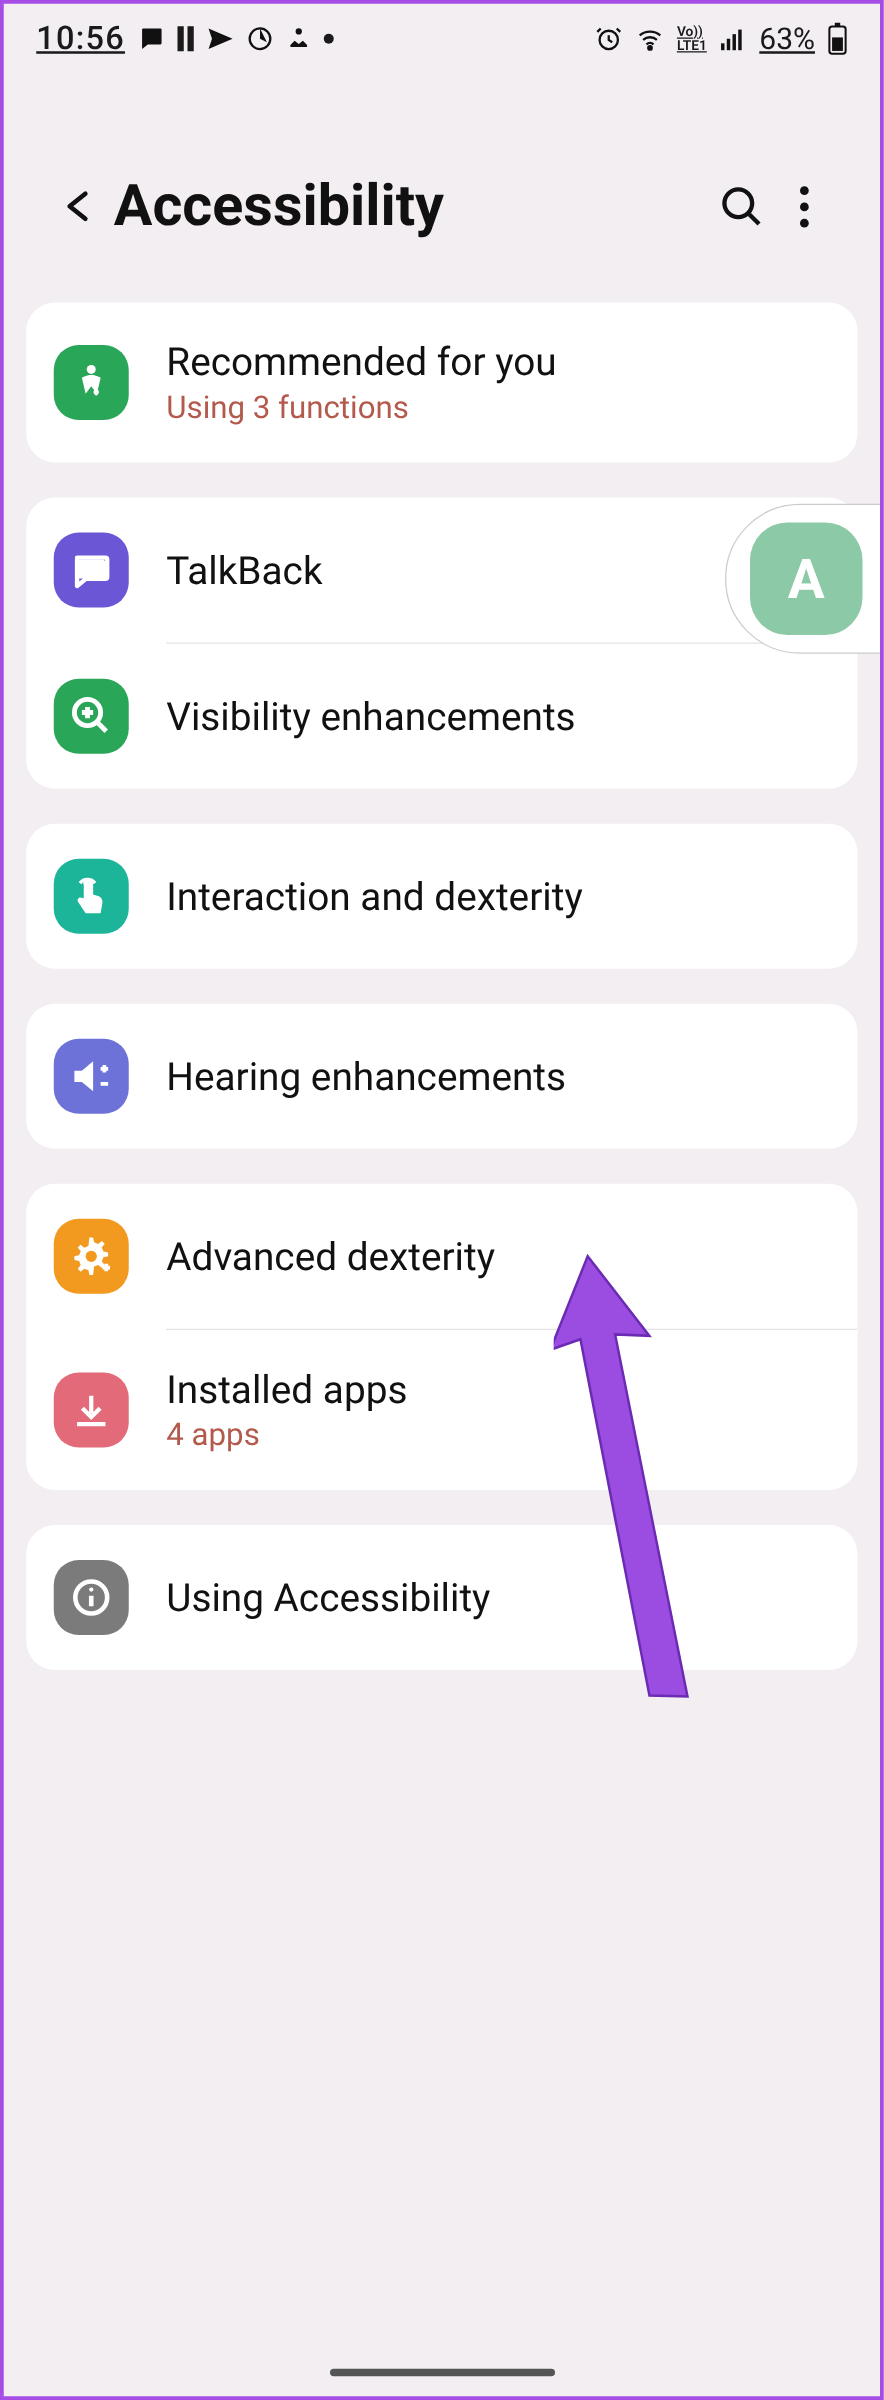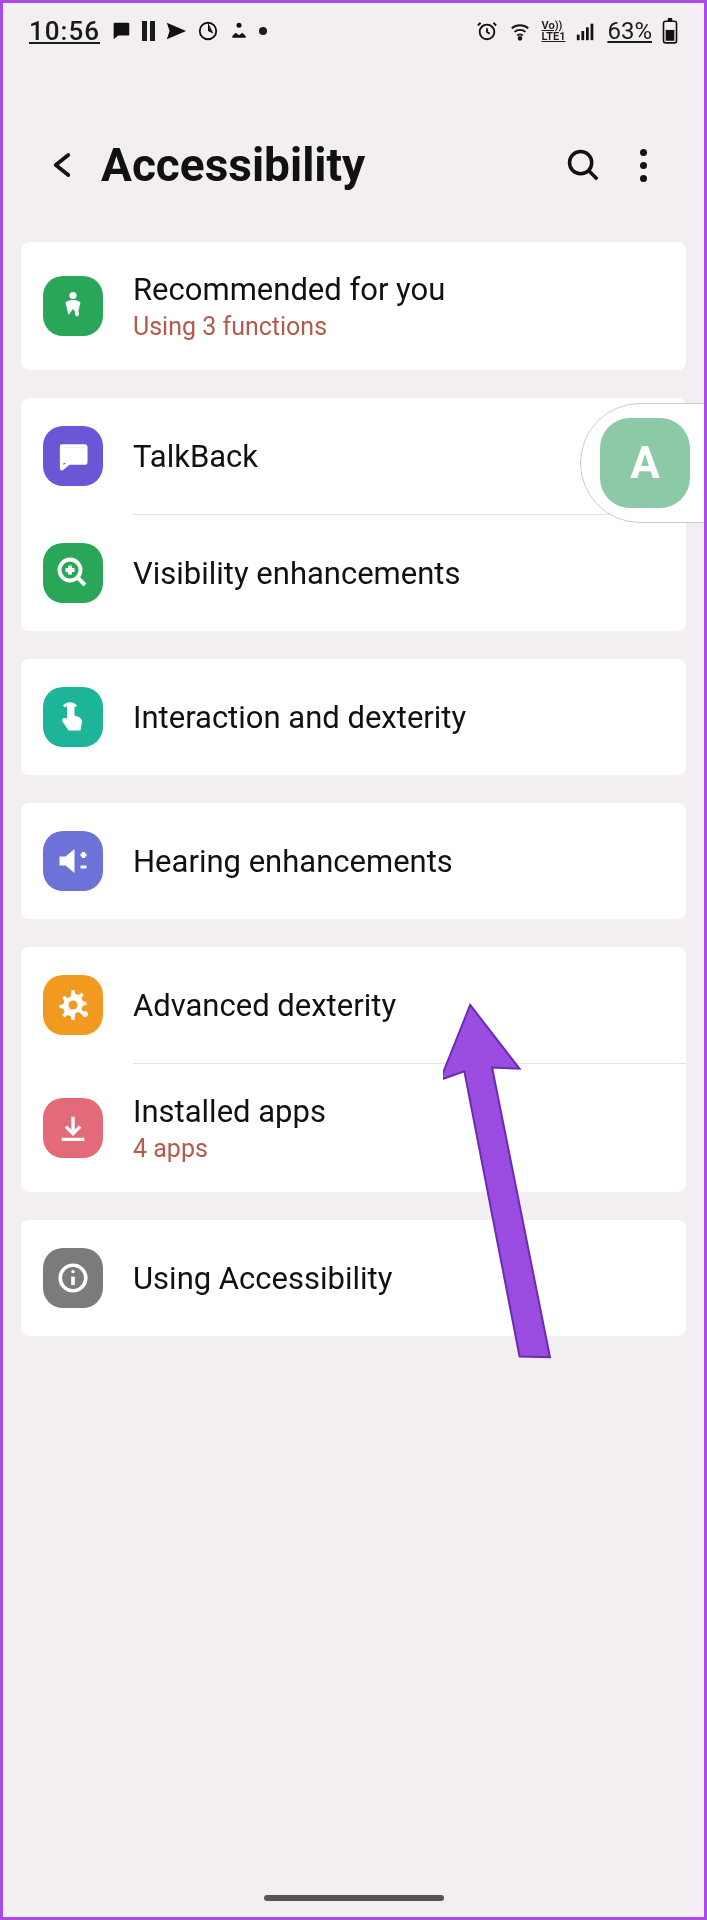--- a/index.html
+++ b/index.html
@@ -30,33 +30,32 @@
   .pause span { width: 5px; height: 20px; background: #1a1a1a; }
   .dot { width: 8px; height: 8px; border-radius: 50%; background: #1a1a1a; }
   .lte-stack { display:flex; flex-direction:column; font-size:11px; line-height:11px; font-weight:600; }
   .batt-txt { font-size: 24px; }
 
   
   .header {
     display: flex;
     align-items: center;
     padding: 80px 36px 50px 36px;
-    gap: 10px;
   }
   .back-btn { width: 46px; height: 46px; display:flex; align-items:center; justify-content:center; }
   .page-title { font-size: 46px; font-weight: 700; color: #111; flex: 1; margin-left: 6px;}
   .head-btn { width: 50px; height: 50px; display:flex; align-items:center; justify-content:center; }
   .dots-vert { display:flex; flex-direction:column; gap:6px; }
   .dots-vert span { width:7px; height:7px; border-radius:50%; background:#111; }
 
   
   .content { padding: 0 18px; }
   .card {
     background: #fff;
-    border-radius: 8px;
+    border-radius: 23px;
     margin-bottom: 28px;
     overflow: hidden;
   }
   .row {
     display: flex;
     align-items: center;
     padding: 28px 22px;
     gap: 30px;
     min-height: 108px;
   }

